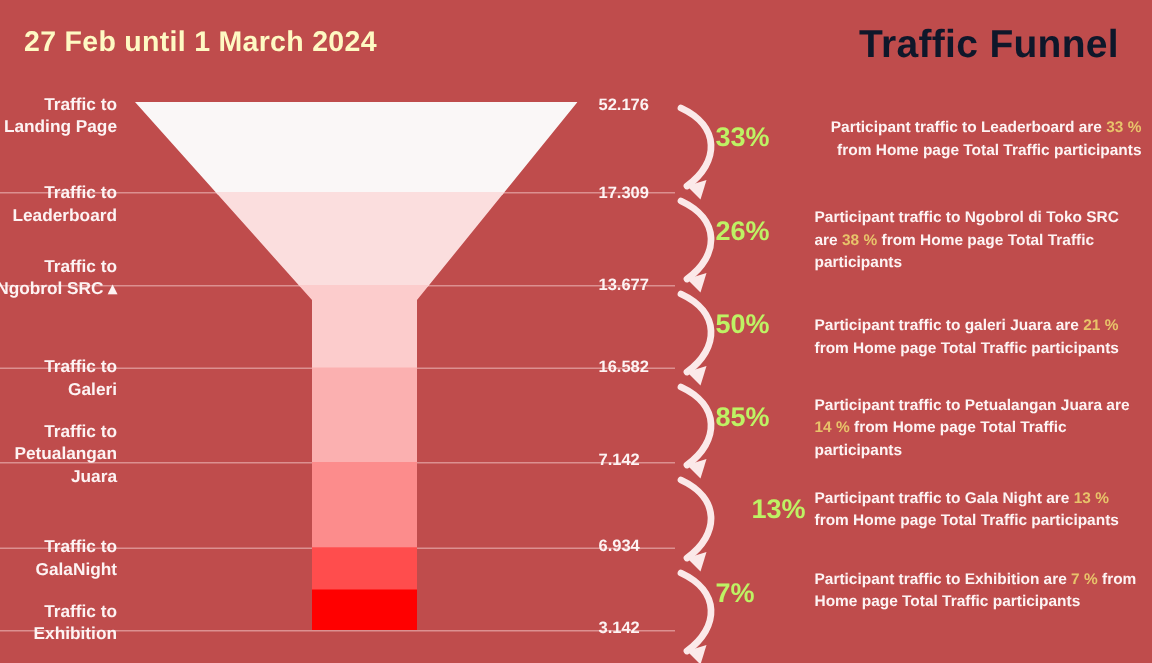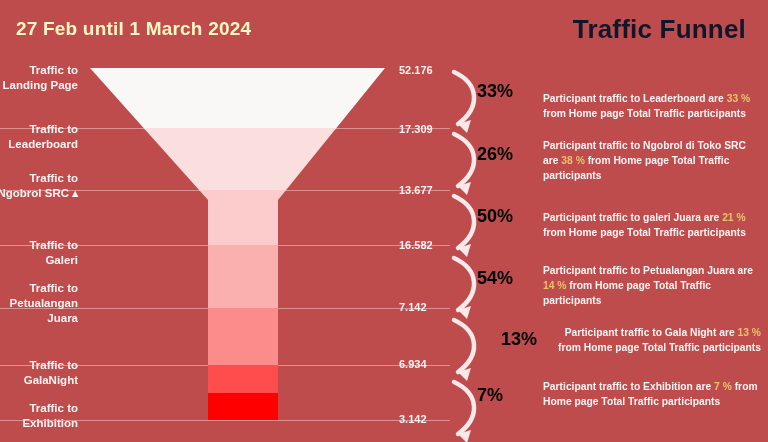--- a/index.html
+++ b/index.html
@@ -43,21 +43,21 @@
   
   .stage-value {
     position:absolute; left:399px; width:62px;
     font-size:11px; font-weight:bold; color:#fdf3f3;
     white-space:nowrap;
   }
 
   
   .pct {
     position:absolute; left:477px; width:60px;
-    font-size:18px; font-weight:bold; color:#000000;
+    font-size:18px; font-weight:bold; color:#bef264;
     white-space:nowrap;
   }
 
   
   #arrows { position:absolute; left:440px; top:0; width:60px; height:442px; }
 
   
   .desc {
     position:absolute; left:543px; width:218px;
     font-size:10.3px; font-weight:bold; line-height:15px;
@@ -150,34 +150,34 @@
 <div class="stage-value" style="top:123px;">17.309</div>
 <div class="stage-value" style="top:184px;">13.677</div>
 <div class="stage-value" style="top:239px;">16.582</div>
 <div class="stage-value" style="top:301px;">7.142</div>
 <div class="stage-value" style="top:358px;">6.934</div>
 <div class="stage-value" style="top:413px;">3.142</div>
 
 <div class="pct" style="top:81px;">33%</div>
 <div class="pct" style="top:144px;">26%</div>
 <div class="pct" style="top:206px;">50%</div>
-<div class="pct" style="top:268px;">54%</div>
+<div class="pct" style="top:268px;">85%</div>
 <div class="pct" style="top:329px;text-align:right;">13%</div>
 <div class="pct" style="top:385px;">7%</div>
 
-<div class="desc" style="top:91px;">
+<div class="desc" style="top:78px;text-align:right;">
   <span>Participant traffic to Leaderboard are </span><span class="hl">33 %</span><span> from Home page Total Traffic participants</span>
 </div>
 <div class="desc" style="top:138px;">
   <span>Participant traffic to Ngobrol di Toko SRC are </span><span class="hl">38 %</span><span> from Home page Total Traffic participants</span>
 </div>
 <div class="desc" style="top:210px;">
   <span>Participant traffic to galeri Juara are </span><span class="hl">21 %</span><span> from Home page Total Traffic participants</span>
 </div>
 <div class="desc" style="top:263px;">
   <span>Participant traffic to Petualangan Juara are </span><span class="hl">14 %</span><span> from Home page Total Traffic participants</span>
 </div>
-<div class="desc" style="top:325px;text-align:right;">
+<div class="desc" style="top:325px;">
   <span>Participant traffic to Gala Night are </span><span class="hl">13 %</span><span> from Home page Total Traffic participants</span>
 </div>
 <div class="desc" style="top:379px;">
   <span>Participant traffic to  Exhibition are </span><span class="hl">7 %</span><span> from Home page Total Traffic participants</span>
 </div>
 
 </body></html>

